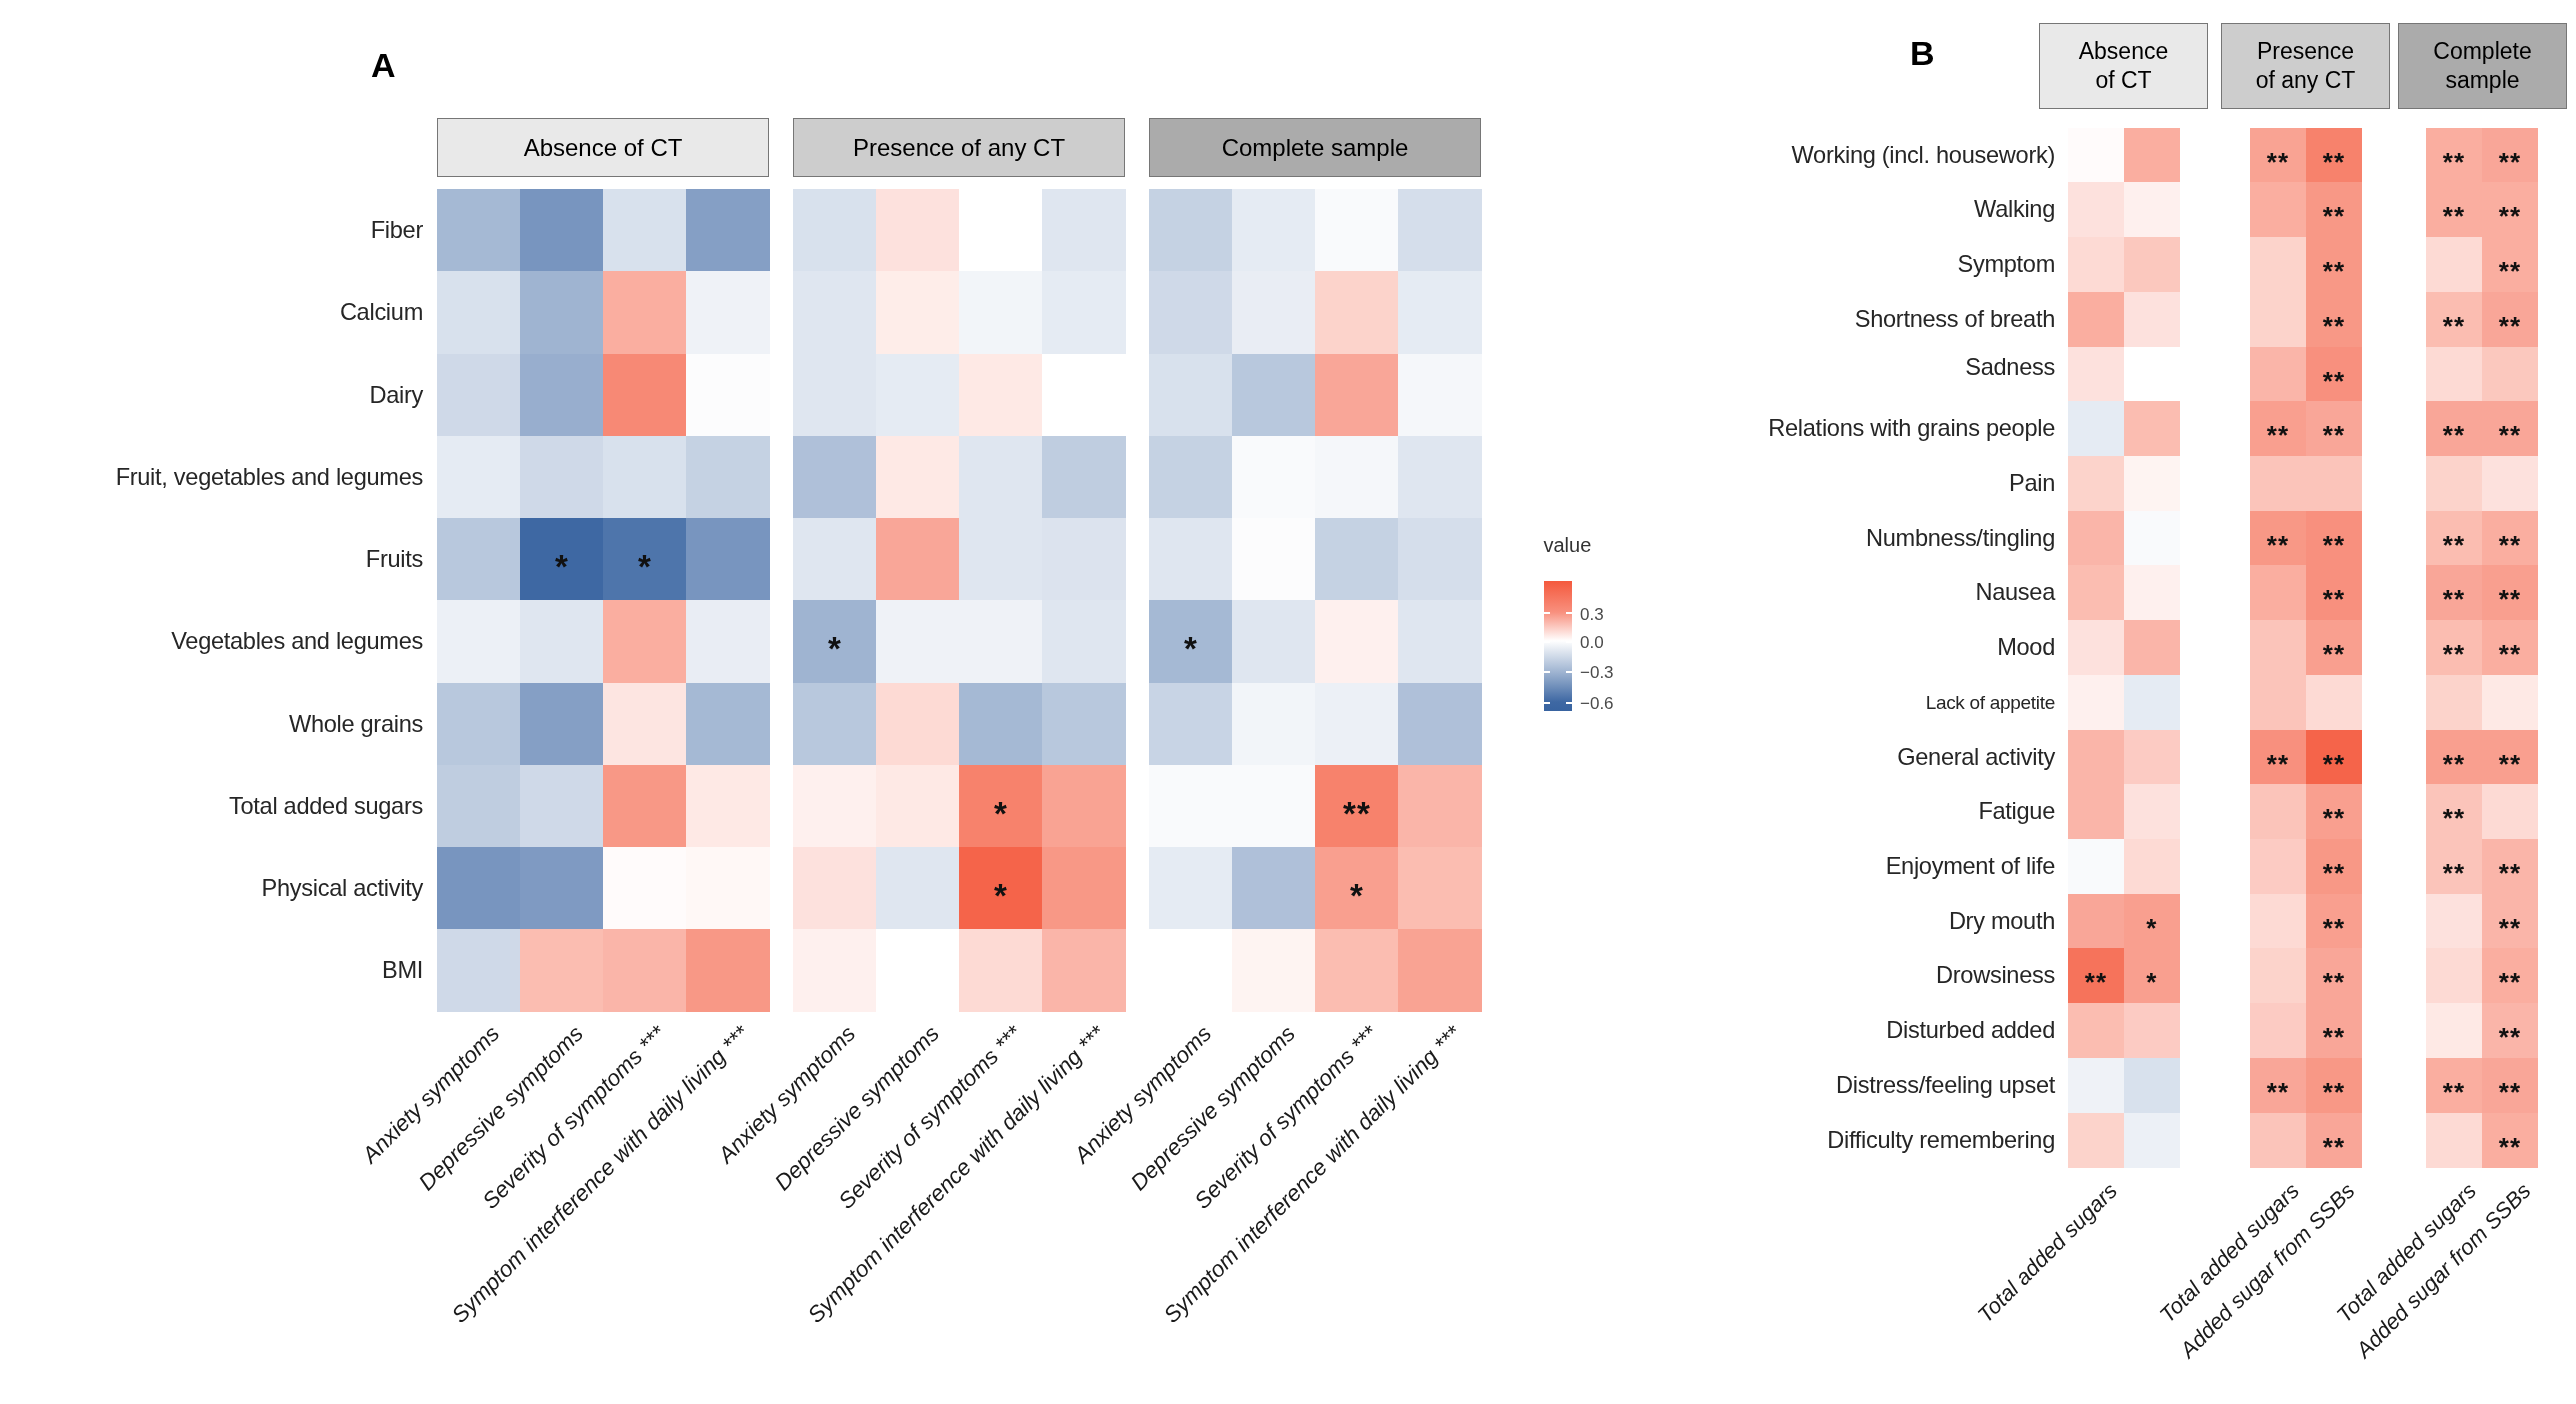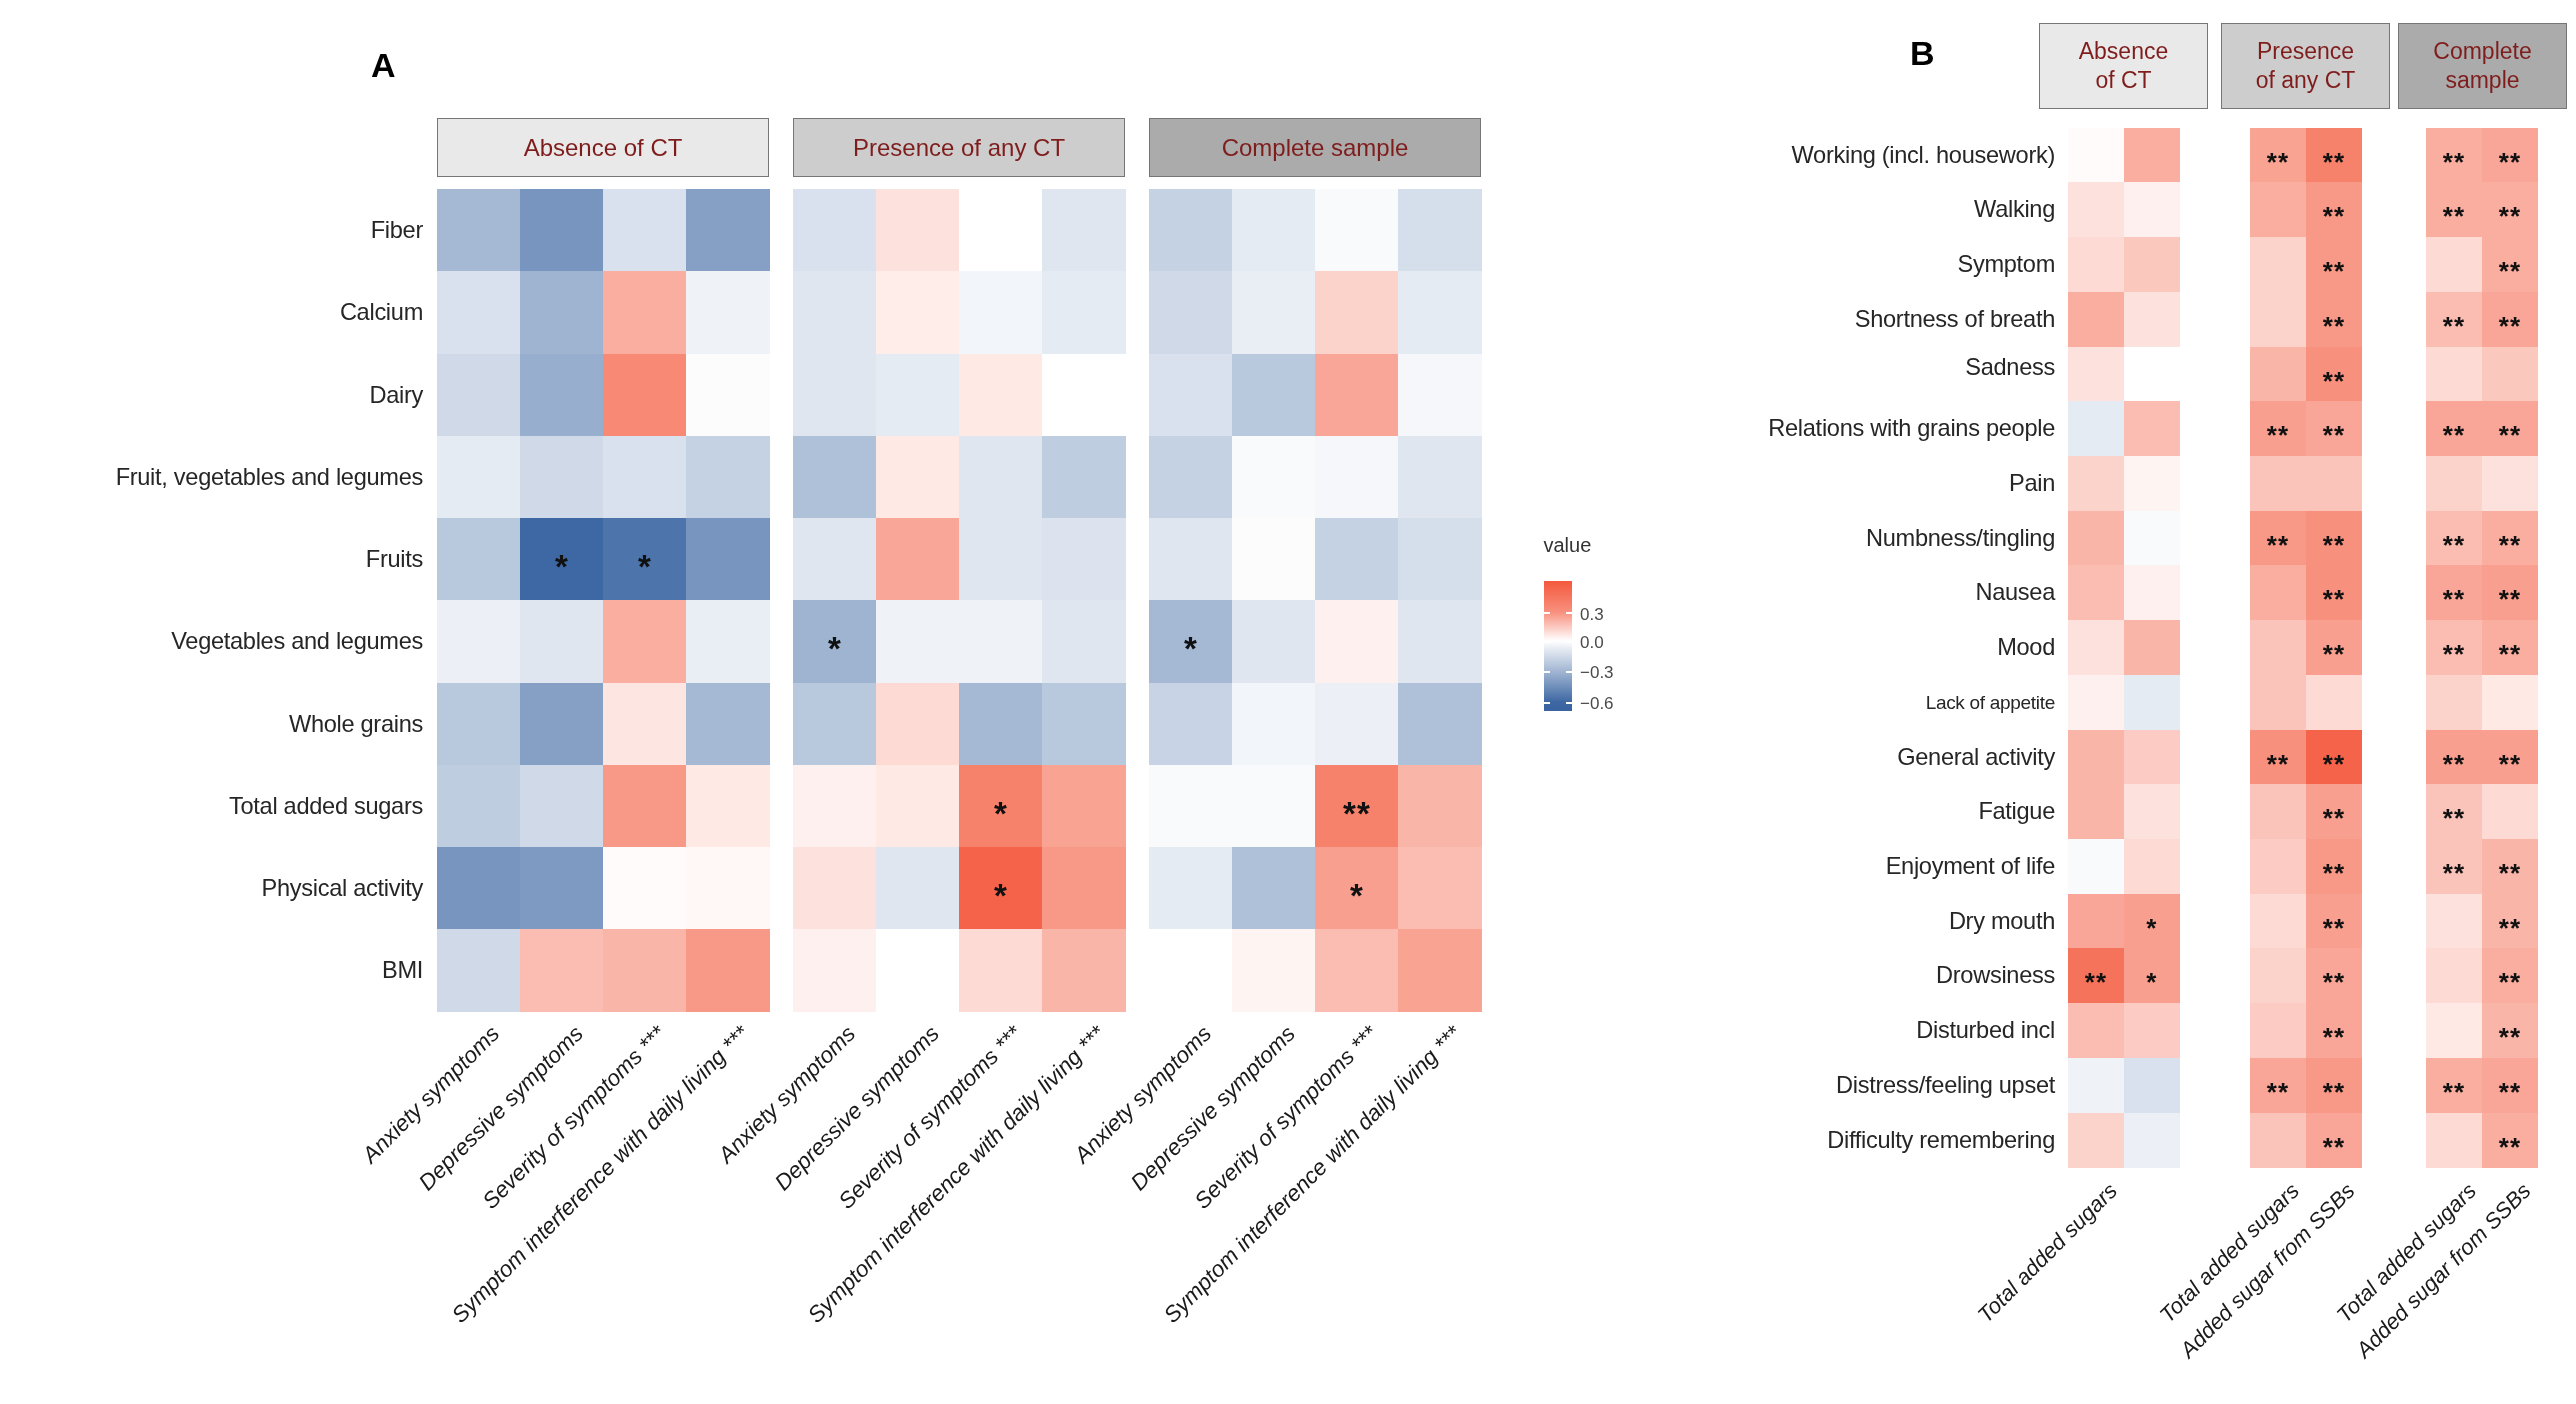--- a/index.html
+++ b/index.html
@@ -1,21 +1,21 @@
 <!DOCTYPE html>
 <html style="font-size:9.5px"><head>
 <meta charset="utf-8">
 <style>
   html,body{margin:0;padding:0;background:#ffffff;}
   body{width:2576px;height:1404px;position:relative;overflow:hidden;
        font-family:"Liberation Sans","DejaVu Sans",sans-serif;}
   .panel-label{position:absolute;font-size:34px;font-weight:bold;color:#000;}
   .strip{position:absolute;border:1.8px solid #767676;box-sizing:border-box;
          display:flex;align-items:center;justify-content:center;
-         font-size:24px;color:#7f1d1d;text-align:center;white-space:pre-line;line-height:1.25;}
+         font-size:24px;color:#000000;text-align:center;white-space:pre-line;line-height:1.25;}
   .cell{position:absolute;}
   .star{position:absolute;display:flex;align-items:center;justify-content:center;
         color:#111;font-weight:bold;line-height:1;}
   .star span{transform:translateY(22%);letter-spacing:1.2px;}
   .rowlab{position:absolute;display:flex;align-items:center;justify-content:flex-end;
           color:#262626;letter-spacing:-0.3px;}
   .collab{position:absolute;white-space:nowrap;font-style:italic;color:#1a1a1a;
           transform:rotate(-45deg);transform-origin:100% 0;}
   .legend{position:absolute;left:1534px;top:534px;width:130px;height:201px;}
   .legend-title{position:absolute;left:9.5px;top:0;font-size:20px;color:#333;}
@@ -213,21 +213,21 @@
       <div class="rowlab" style="left: 1523px; width: 532px; top: 456px; height: 55px; font-size: 23.6px;">Pain</div>
       <div class="rowlab" style="left: 1523px; width: 532px; top: 511px; height: 55px; font-size: 23.6px;">Numbness/tingling</div>
       <div class="rowlab" style="left: 1523px; width: 532px; top: 565px; height: 55px; font-size: 23.6px;">Nausea</div>
       <div class="rowlab" style="left: 1523px; width: 532px; top: 620px; height: 55px; font-size: 23.6px;">Mood</div>
       <div class="rowlab" style="left: 1523px; width: 532px; top: 675px; height: 55px; font-size: 19px;">Lack of appetite</div>
       <div class="rowlab" style="left: 1523px; width: 532px; top: 730px; height: 55px; font-size: 23.6px;">General activity</div>
       <div class="rowlab" style="left: 1523px; width: 532px; top: 784px; height: 55px; font-size: 23.6px;">Fatigue</div>
       <div class="rowlab" style="left: 1523px; width: 532px; top: 839px; height: 55px; font-size: 23.6px;">Enjoyment of life</div>
       <div class="rowlab" style="left: 1523px; width: 532px; top: 894px; height: 55px; font-size: 23.6px;">Dry mouth</div>
       <div class="rowlab" style="left: 1523px; width: 532px; top: 948px; height: 55px; font-size: 23.6px;">Drowsiness</div>
-      <div class="rowlab" style="left: 1523px; width: 532px; top: 1003px; height: 55px; font-size: 23.6px;">Disturbed incl</div>
+      <div class="rowlab" style="left: 1523px; width: 532px; top: 1003px; height: 55px; font-size: 23.6px;">Disturbed added</div>
       <div class="rowlab" style="left: 1523px; width: 532px; top: 1058px; height: 55px; font-size: 23.6px;">Distress/feeling upset</div>
       <div class="rowlab" style="left: 1523px; width: 532px; top: 1113px; height: 55px; font-size: 23.6px;">Difficulty remembering</div>
       <div class="strip" style="left: 2039px; top: 22.5px; width: 169px; height: 86px; background: rgb(233, 233, 233); font-size: 23px;">Absence
 of CT</div>
       <div class="cell" style="left: 2068px; top: 128px; width: 56px; height: 55px; background: rgb(255, 251, 251);"></div>
       <div class="cell" style="left: 2124px; top: 128px; width: 56px; height: 55px; background: rgb(250, 174, 160);"></div>
       <div class="cell" style="left: 2068px; top: 182px; width: 56px; height: 55px; background: rgb(253, 225, 221);"></div>
       <div class="cell" style="left: 2124px; top: 182px; width: 56px; height: 55px; background: rgb(254, 240, 238);"></div>
       <div class="cell" style="left: 2068px; top: 237px; width: 56px; height: 55px; background: rgb(253, 218, 212);"></div>
       <div class="cell" style="left: 2124px; top: 237px; width: 56px; height: 55px; background: rgb(251, 200, 190);"></div>

